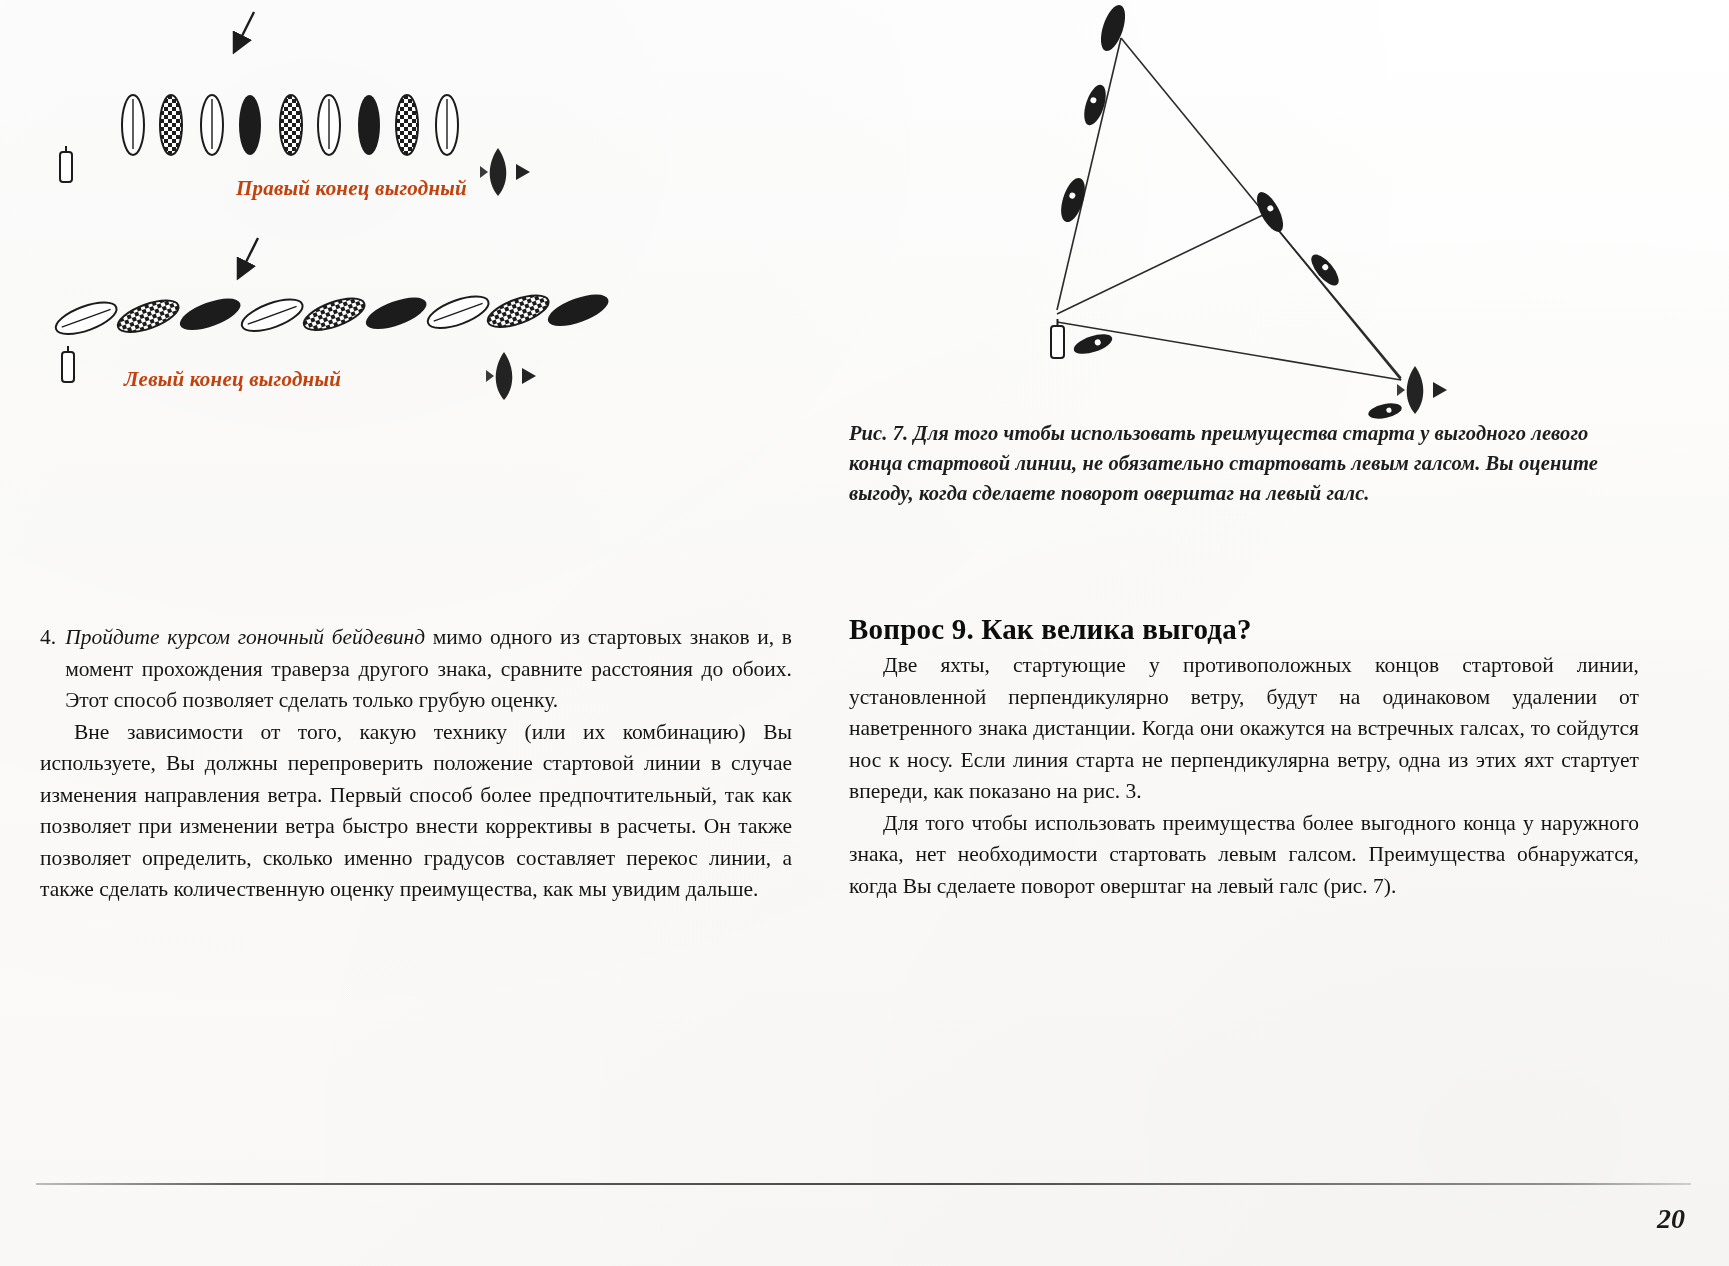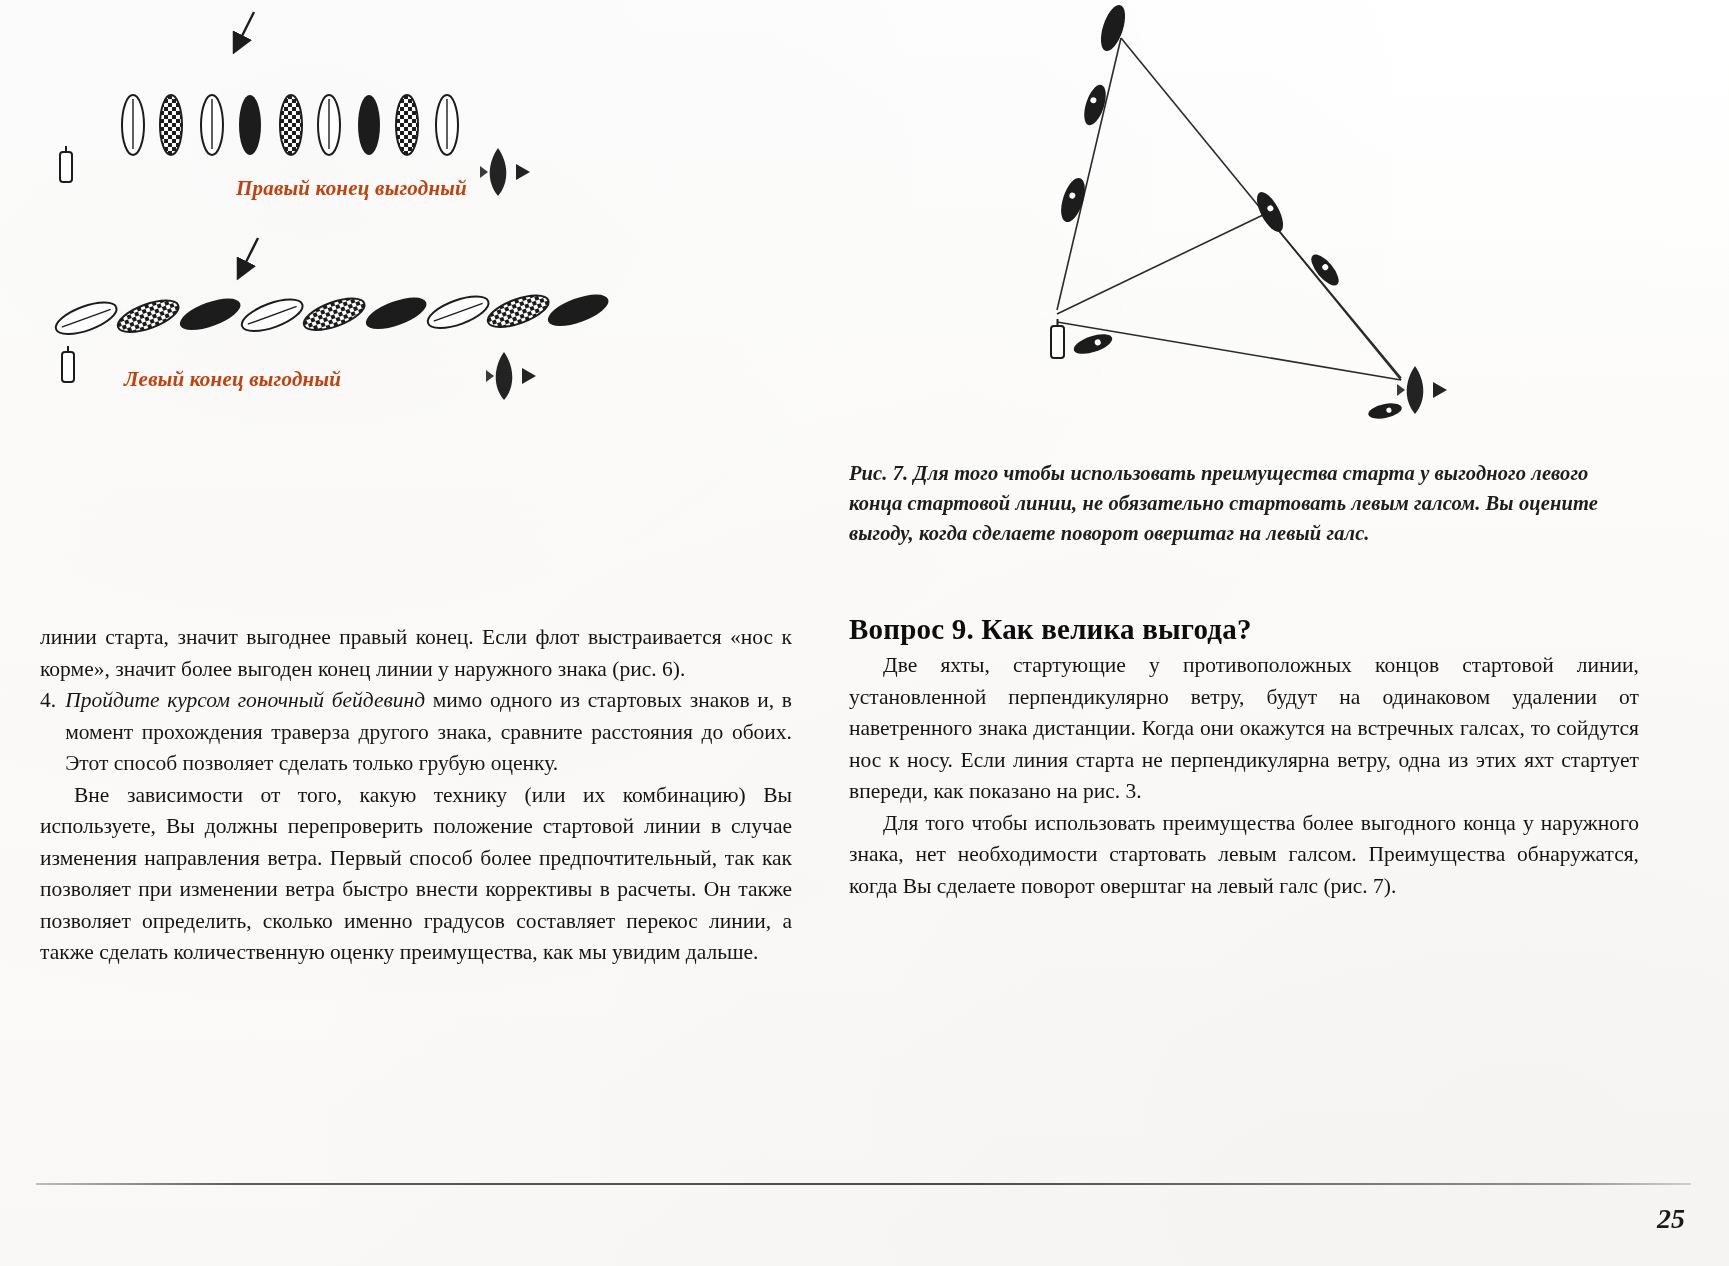--- a/index.html
+++ b/index.html
@@ -59,21 +59,21 @@
   .caption {
     font-family: "Liberation Serif", serif;
     font-style: italic;
     font-weight: 700;
     font-size: 20.5px;
     line-height: 30px;
     color: #1d1d1d;
     letter-spacing: 0.1px;
   }
   #caption-fig6 { position: absolute; left: 4px; top: 436px; width: 720px; }
-  #caption-fig7 { position: absolute; left: 4px; top: 458px; width: 780px; }
+  #caption-fig7 { position: absolute; left: 4px; top: 418px; width: 780px; }
 
   
   .body-p {
     font-family: "Liberation Serif", serif;
     font-size: 21.5px;
     line-height: 31.5px;
     text-align: justify;
     color: #141414;
     margin: 0;
   }
@@ -270,21 +270,20 @@
           <path d="M-4 18 L4 24 L-4 30 Z" fill="#3a3a3a"></path>
         </g>
       </svg>
 
       <div class="fig-label" id="label-right-end">Правый конец выгодный</div>
       <div class="fig-label" id="label-left-end">Левый конец выгодный</div>
     </div>
 
 
     <div id="left-text">
-      <p class="body-p blk tight">линии старта, значит выгоднее правый конец. Если флот выстраивается «нос к корме», значит более выгоден конец линии у наружного знака (рис. 6).</p>
 
       <div class="list-item">
         <span class="list-num">4.</span>
         <span class="list-body"><span class="it">Пройдите курсом гоночный бейдевинд</span><span> мимо одного из стартовых знаков и, в момент прохождения траверза другого знака, сравните расстояния до обоих. Этот способ позволяет сделать только грубую оценку.</span></span>
       </div>
 
       <p class="body-p blk indent para-gap">Вне зависимости от того, какую технику (или их комбинацию) Вы используете, Вы должны перепроверить положение стартовой линии в случае изменения направления ветра. Первый способ более предпочтительный, так как позволяет при изменении ветра быстро внести коррективы в расчеты. Он также позволяет определить, сколько именно градусов составляет перекос линии, а также сделать количественную оценку преимущества, как мы увидим дальше.</p>
     </div>
   </div>
 
@@ -356,15 +355,15 @@
 
       <p class="body-p blk indent gap-after-h">Две яхты, стартующие у противоположных концов стартовой линии, установленной перпендикулярно ветру, будут на одинаковом удалении от наветренного знака дистанции. Когда они окажутся на встречных галсах, то сойдутся нос к носу. Если линия старта не перпендикулярна ветру, одна из этих яхт стартует впереди, как показано на рис. 3.</p>
 
       <p class="body-p blk indent">Для того чтобы использовать преимущества более выгодного конца у наружного знака, нет необходимости стартовать левым галсом. Преимущества обнаружатся, когда Вы сделаете поворот оверштаг на левый галс (рис. 7).</p>
 
 
     </div>
   </div>
 
   <div id="footer-rule"></div>
-  <div id="footer-page">25</div>
+  <div id="footer-page">20</div>
 
 </div>
 
 </body></html>

